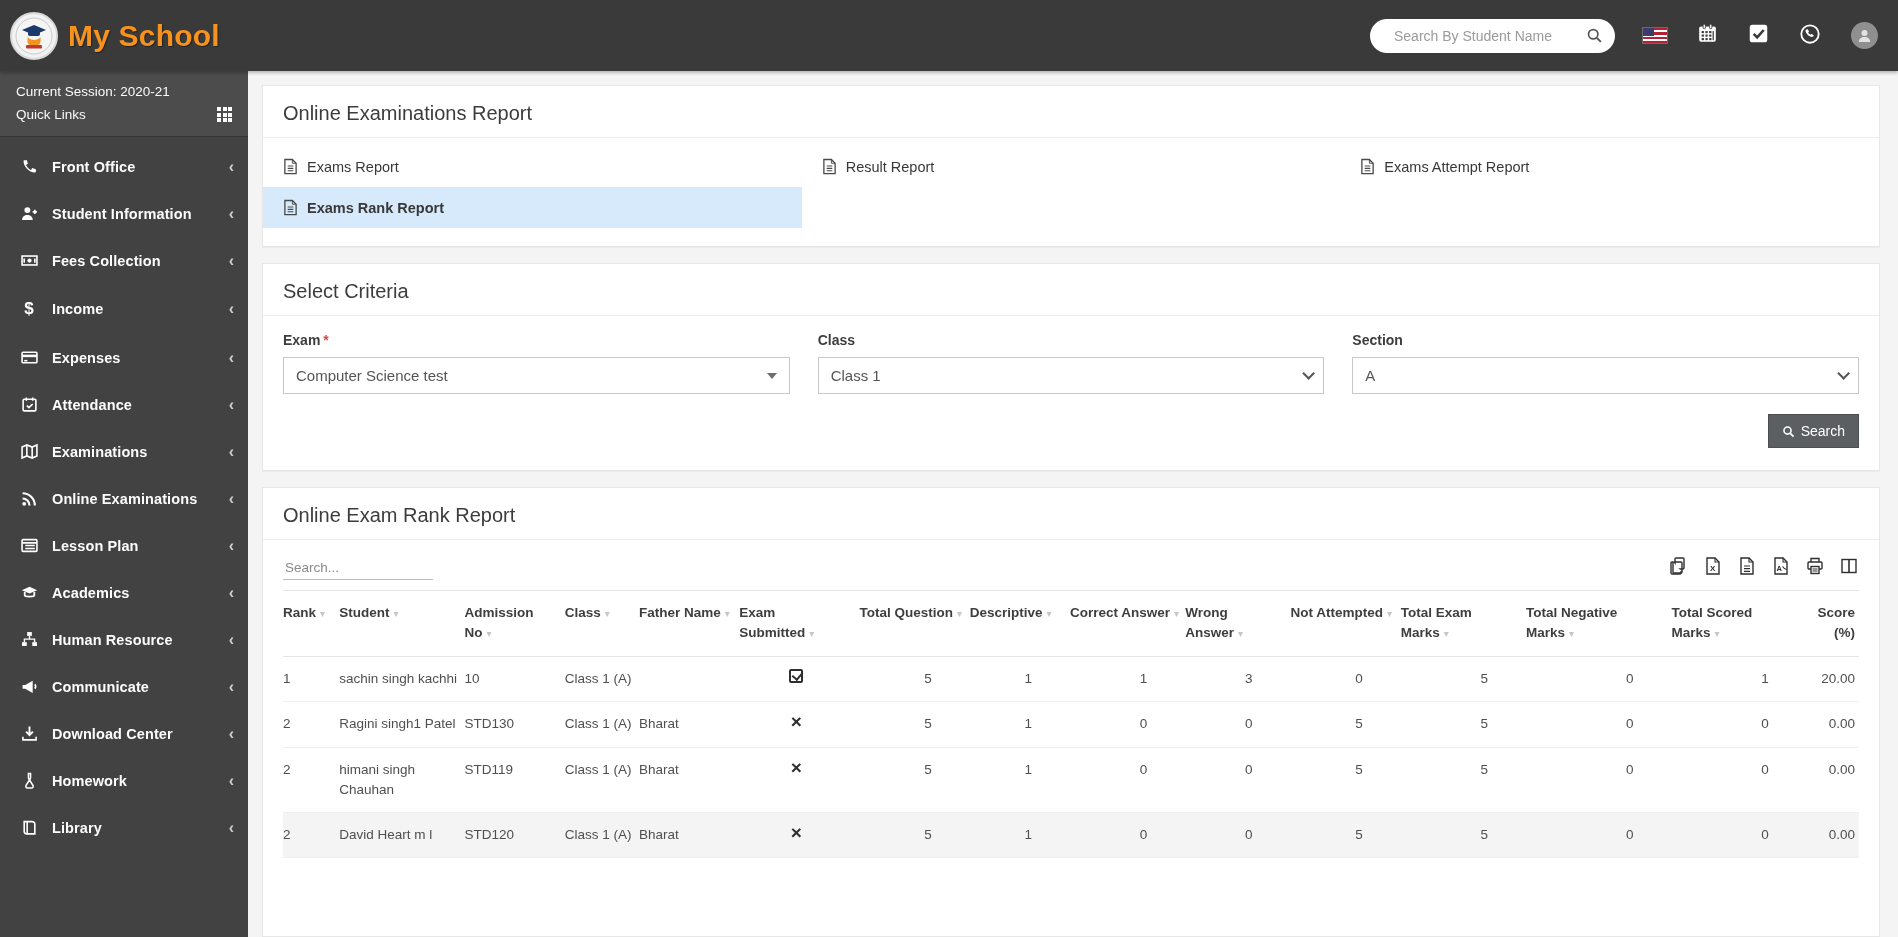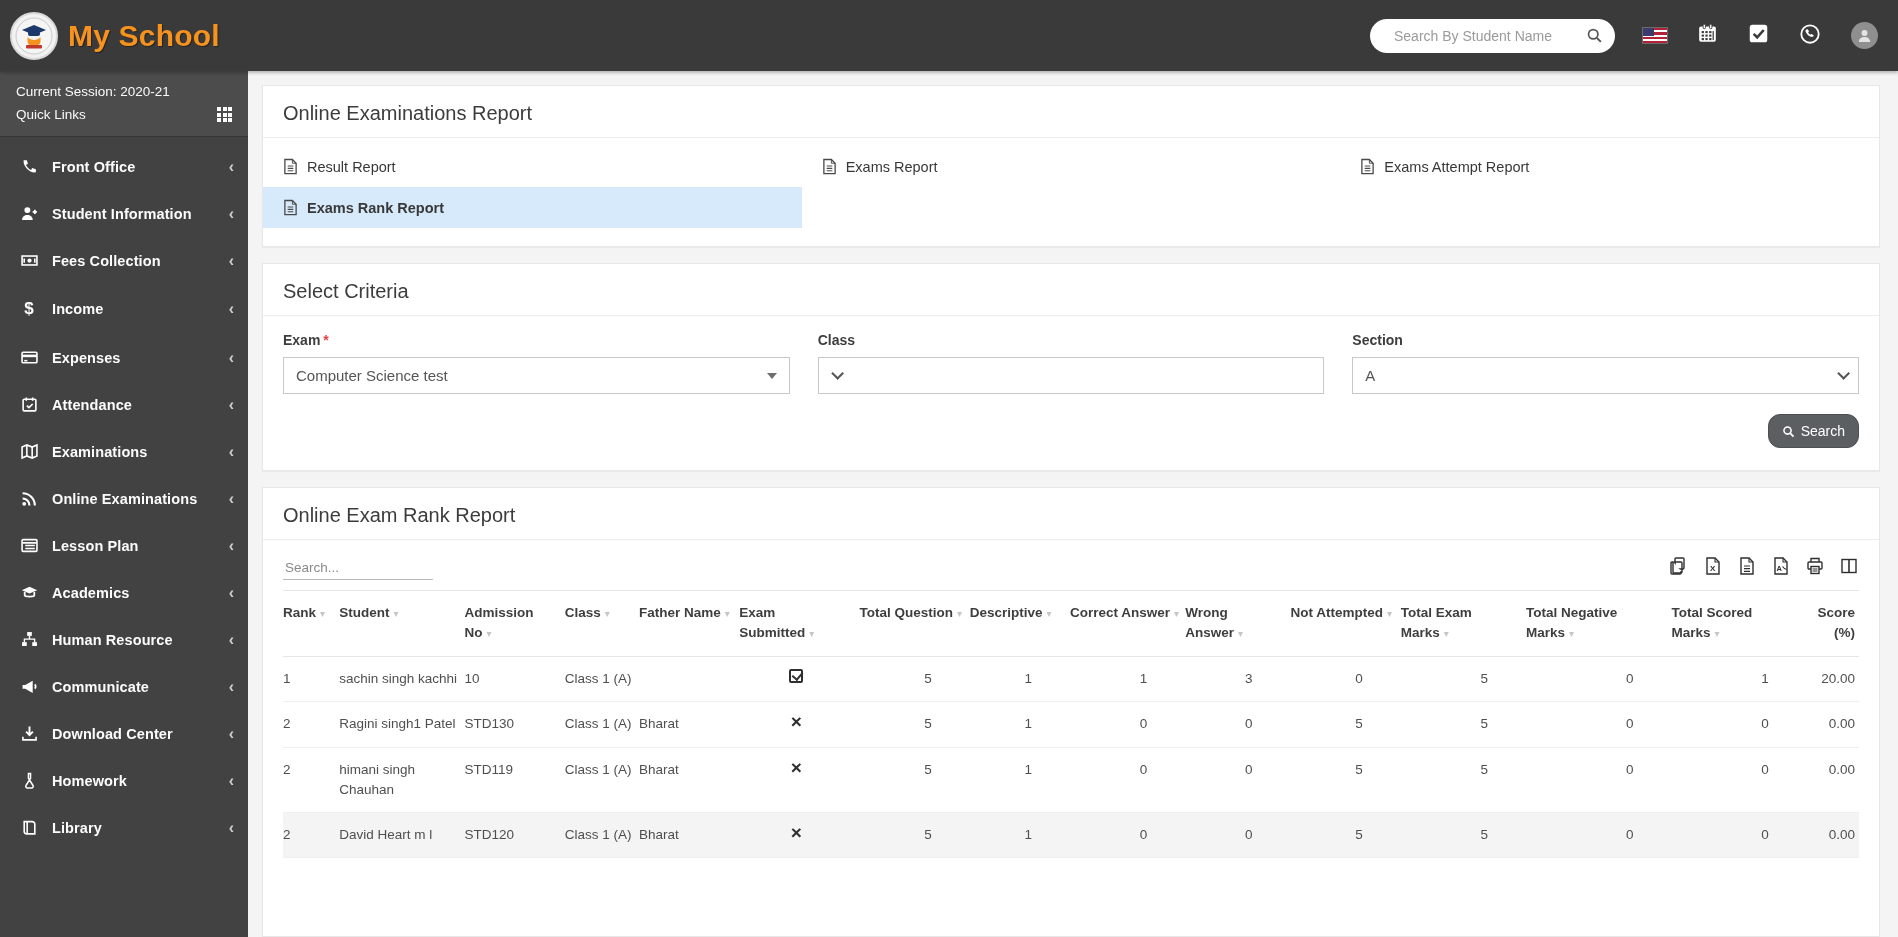--- a/index.html
+++ b/index.html
@@ -49,21 +49,21 @@
   
   .criteria-body { padding:16px 20px 22px 20px; }
   .fields { display:grid; grid-template-columns:1fr 1fr 1fr; gap:28px; }
   .f-label { font-size:14px; font-weight:bold; color:#3d3d3d; margin-bottom:9px; }
   .req { color:#e04343; margin-left:3px; }
   .selectbox { height:37px; border:1px solid #c9c9c9; background:#fff; display:flex; align-items:center; padding:12px 12px; font-size:15px; color:#555; cursor:pointer; }
   .selectbox .val { flex:1; white-space:nowrap; overflow:hidden; }
   .tri { width:0; height:0; border-left:5px solid transparent; border-right:5px solid transparent; border-top:6px solid #6e6e6e; }
   .chevdown { width:9px; height:9px; border-right:2px solid #555; border-bottom:2px solid #555; transform:rotate(45deg) translateY(-3px); }
   .btn-row { display:flex; justify-content:flex-end; margin-top:20px; }
-  .search-btn { background:#5b5f62; border:1px solid #4b4f52; color:#fff; font-size:14px; padding:8px 13px; border-radius:12px; display:flex; align-items:center; gap:6px; cursor:pointer; font-family:inherit; }
+  .search-btn { background:#5b5f62; border:1px solid #4b4f52; color:#fff; font-size:14px; padding:8px 13px; border-radius:0; display:flex; align-items:center; gap:6px; cursor:pointer; font-family:inherit; }
 
   
   .table-tools { display:flex; align-items:flex-start; justify-content:space-between; padding:16px 20px 10px 20px; }
   .mini-search input { border:none; border-bottom:1px solid #bbb; outline:none; font-size:13.5px; color:#666; width:150px; padding:4px 2px; background:transparent; font-family:inherit; }
   .mini-search input::placeholder { color:#8a8a8a; }
   .export-btns { display:flex; gap:14px; align-items:center; }
   .export-btns span { cursor:pointer; display:flex; }
 
   .table-wrap { padding:0 20px 20px 20px; flex:1; }
   table.rank { width:100%; border-collapse:collapse; table-layout:fixed; border-top:1px solid #e5e5e5; }
@@ -320,31 +320,31 @@
         <div class="card-head">Online Examinations Report</div>
         <div class="links-grid">
             <div class="rlink">
               <span style="display:flex">
                 <svg width="15" height="17" viewBox="0 0 16 18" fill="none" stroke="#4a4a4a" stroke-width="1.4">
                   <path d="M2 1.5h8l4 4v11H2z"></path>
                   <path d="M10 1.5v4h4" stroke-width="1"></path>
                   <path d="M5 8.5h6M5 11h6M5 13.5h6" stroke-width="1.1"></path>
                 </svg>
               </span>
-              <span>Result Report</span>
+              <span>Exams Report</span>
             </div>
             <div class="rlink">
               <span style="display:flex">
                 <svg width="15" height="17" viewBox="0 0 16 18" fill="none" stroke="#4a4a4a" stroke-width="1.4">
                   <path d="M2 1.5h8l4 4v11H2z"></path>
                   <path d="M10 1.5v4h4" stroke-width="1"></path>
                   <path d="M5 8.5h6M5 11h6M5 13.5h6" stroke-width="1.1"></path>
                 </svg>
               </span>
-              <span>Exams Report</span>
+              <span>Result Report</span>
             </div>
             <div class="rlink">
               <span style="display:flex">
                 <svg width="15" height="17" viewBox="0 0 16 18" fill="none" stroke="#4a4a4a" stroke-width="1.4">
                   <path d="M2 1.5h8l4 4v11H2z"></path>
                   <path d="M10 1.5v4h4" stroke-width="1"></path>
                   <path d="M5 8.5h6M5 11h6M5 13.5h6" stroke-width="1.1"></path>
                 </svg>
               </span>
               <span>Exams Attempt Report</span>
@@ -369,20 +369,21 @@
               <div>
                 <div class="f-label"><span>Exam</span><span class="req">*</span></div>
                 <div class="selectbox">
                   <span class="val">Computer Science test</span>
                   <span class="tri"></span>
                 </div>
               </div>
               <div>
                 <div class="f-label"><span>Class</span></div>
                 <div class="selectbox">
+                  <span class="val">Class 1</span>
                   <span class="chevdown"></span>
                 </div>
               </div>
               <div>
                 <div class="f-label"><span>Section</span></div>
                 <div class="selectbox">
                   <span class="val">A</span>
                   <span class="chevdown"></span>
                 </div>
               </div>

